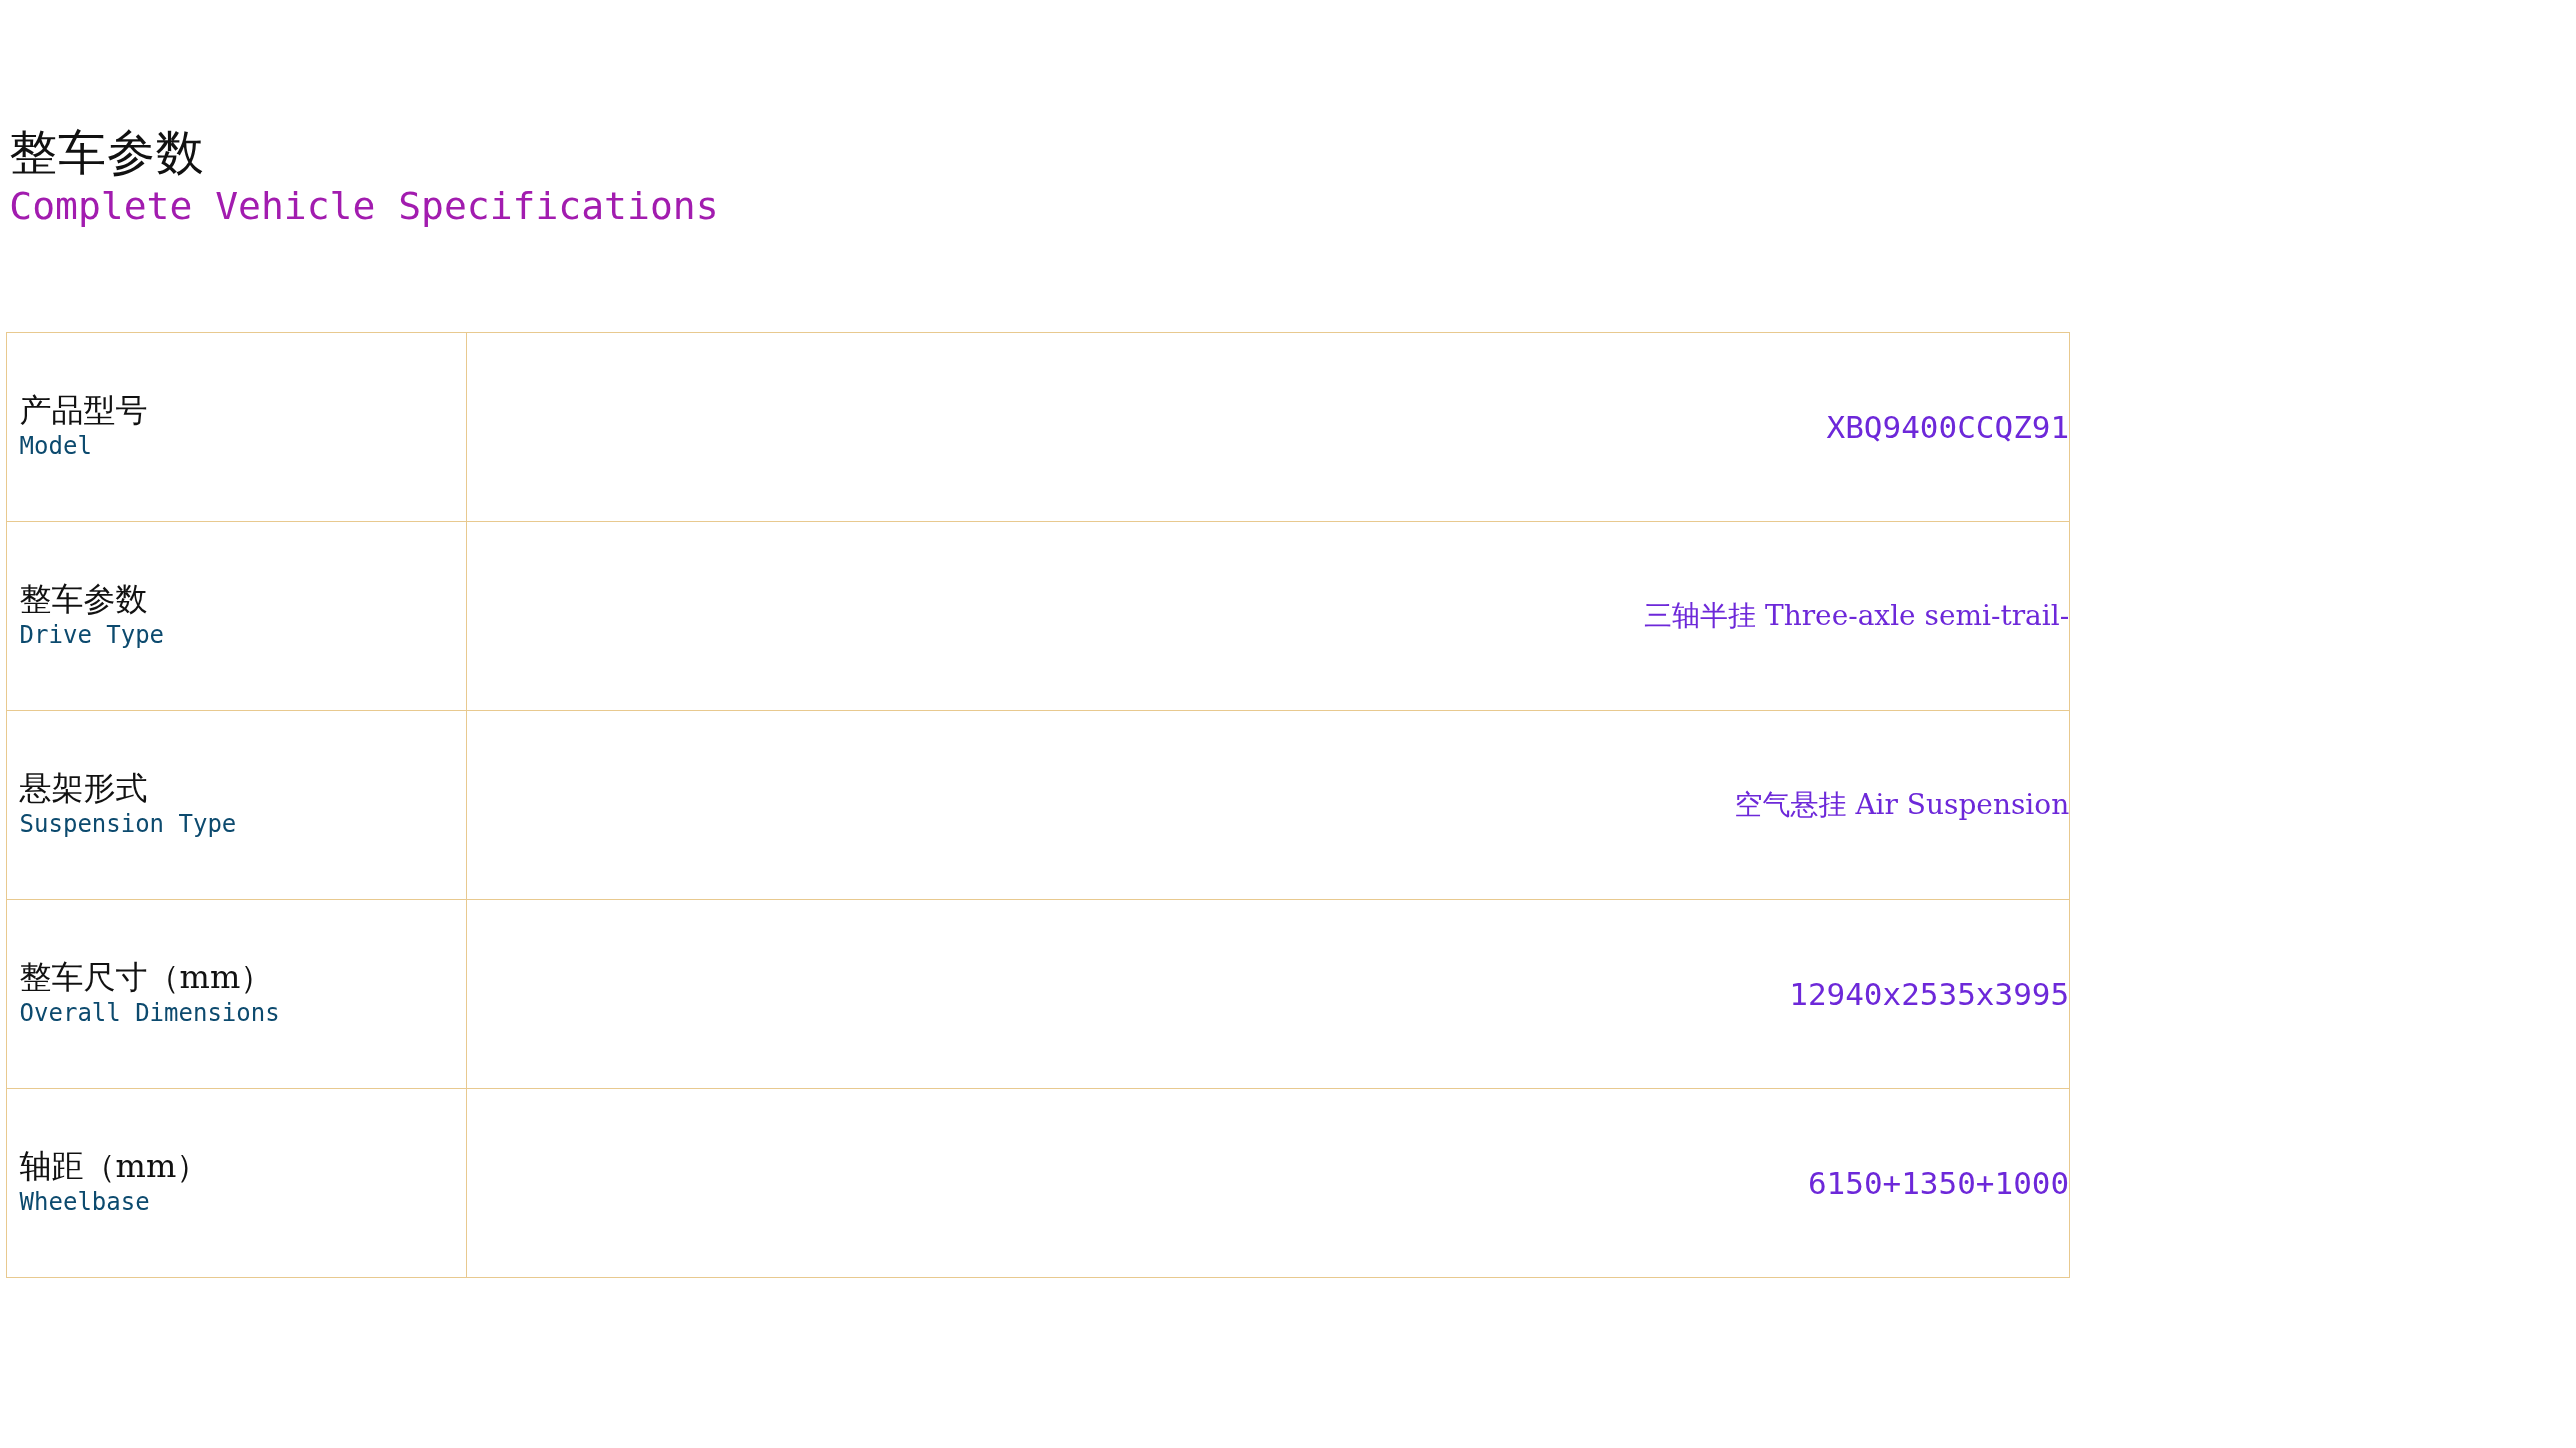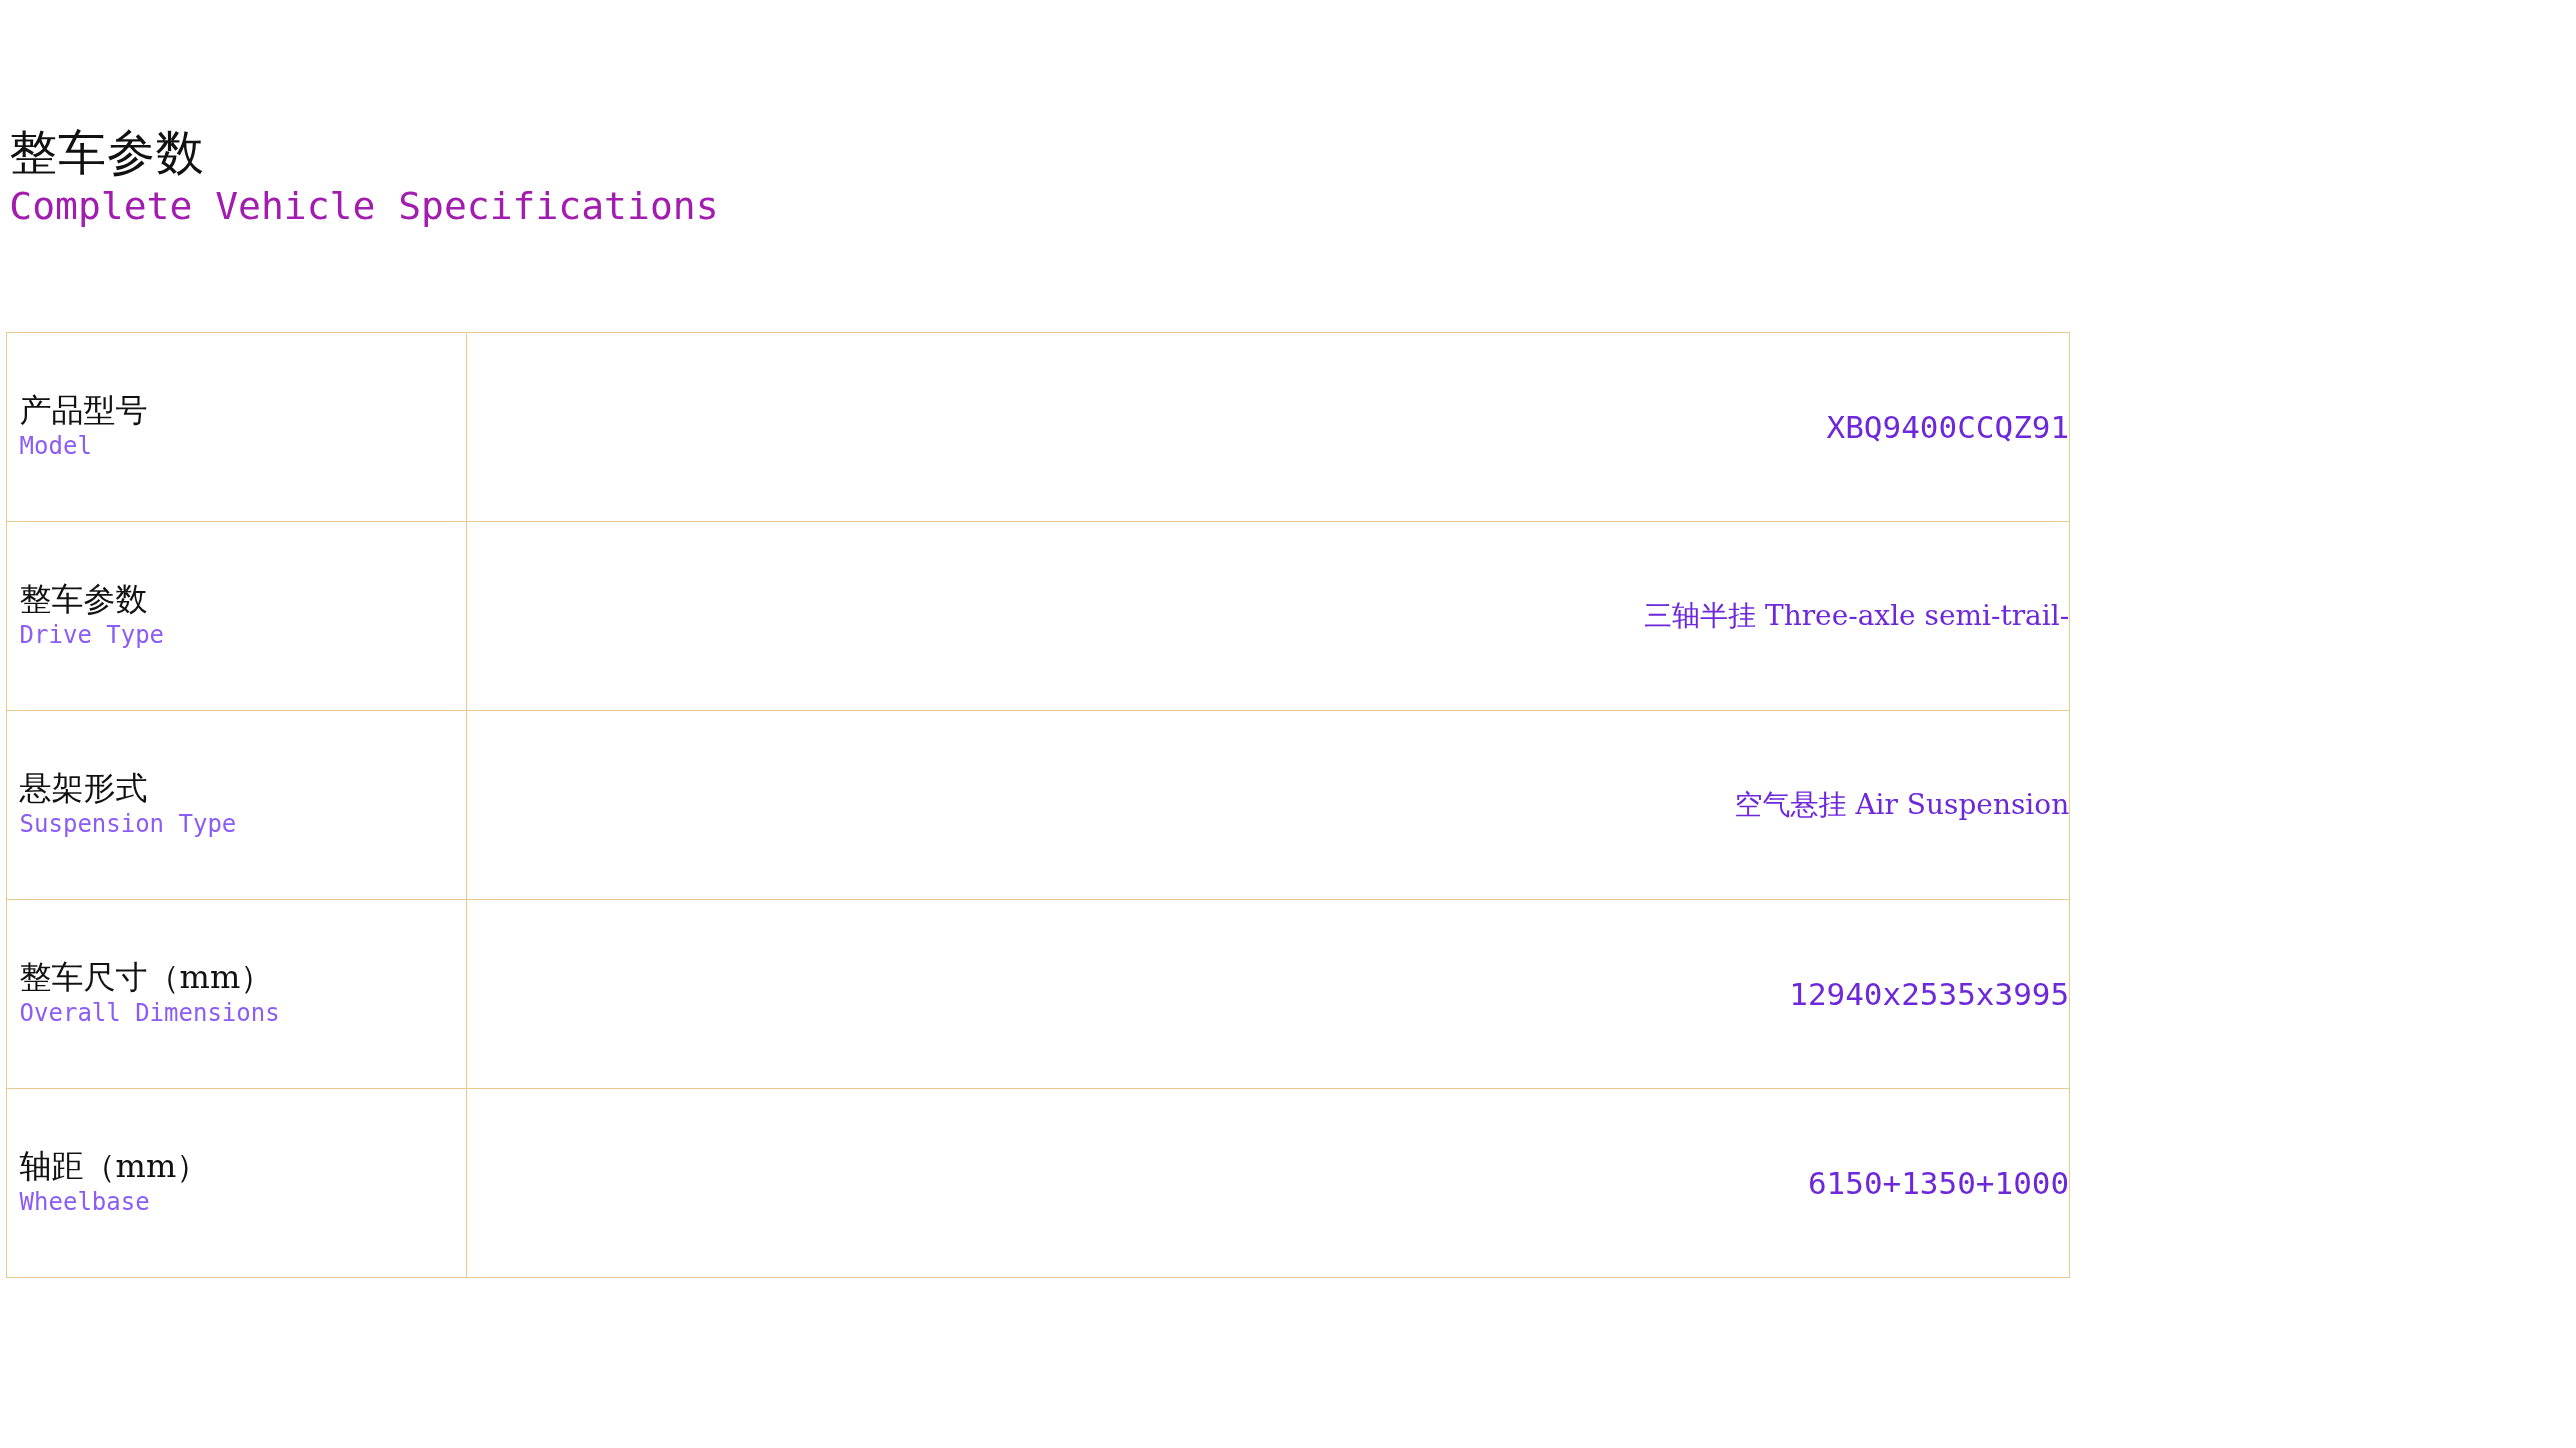--- a/index.html
+++ b/index.html
@@ -75,21 +75,21 @@
     font-size: 32px;
     line-height: 1.12;
     color: #111111;
     display: block;
     white-space: nowrap;
   }
   .label-en {
     font-family: "DejaVu Sans Mono", monospace;
     font-size: 24px;
     line-height: 1.2;
-    color: #8b5cf6;
+    color: #0c4a6e;
     display: block;
     margin-top: 3.1px;
     white-space: nowrap;
   }
   .value-text {
     font-family: "DejaVu Sans Mono", monospace;
     font-size: 31px;
     color: #6d28d9;
     display: block;
     text-align: right;

